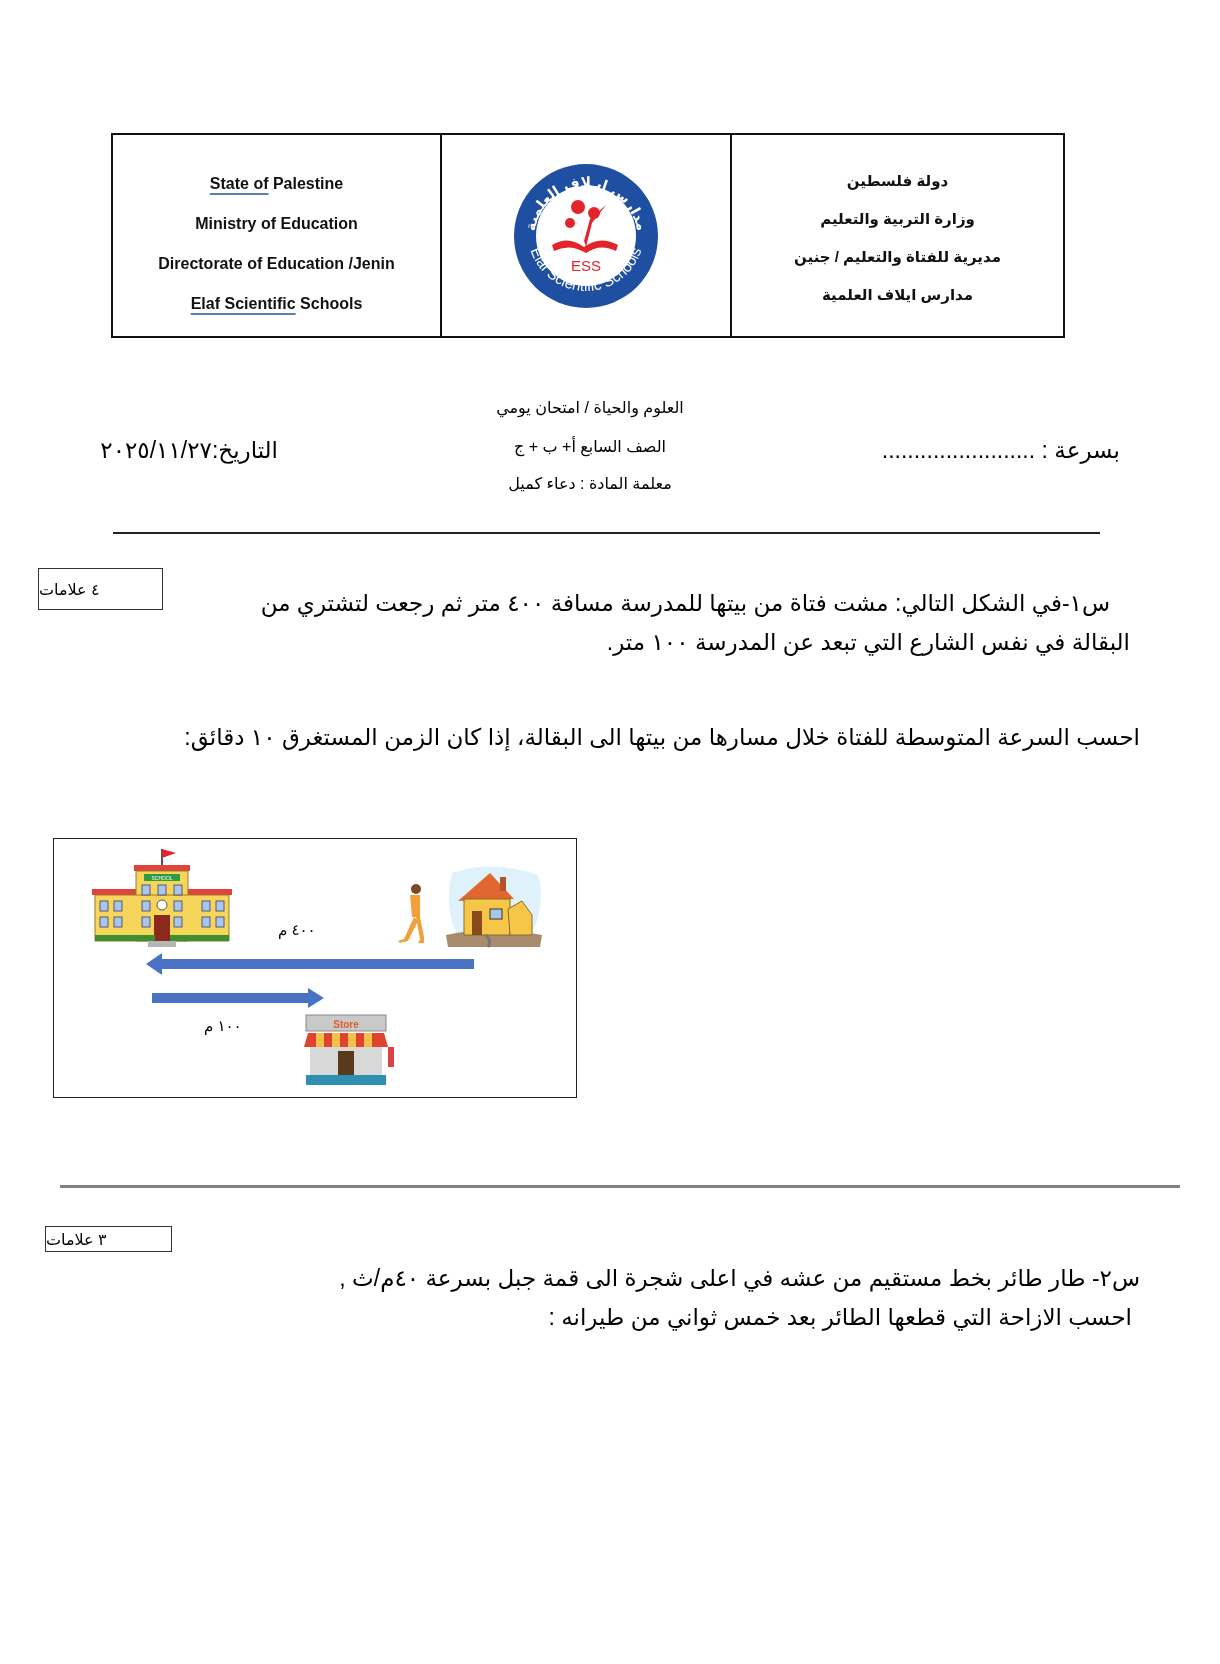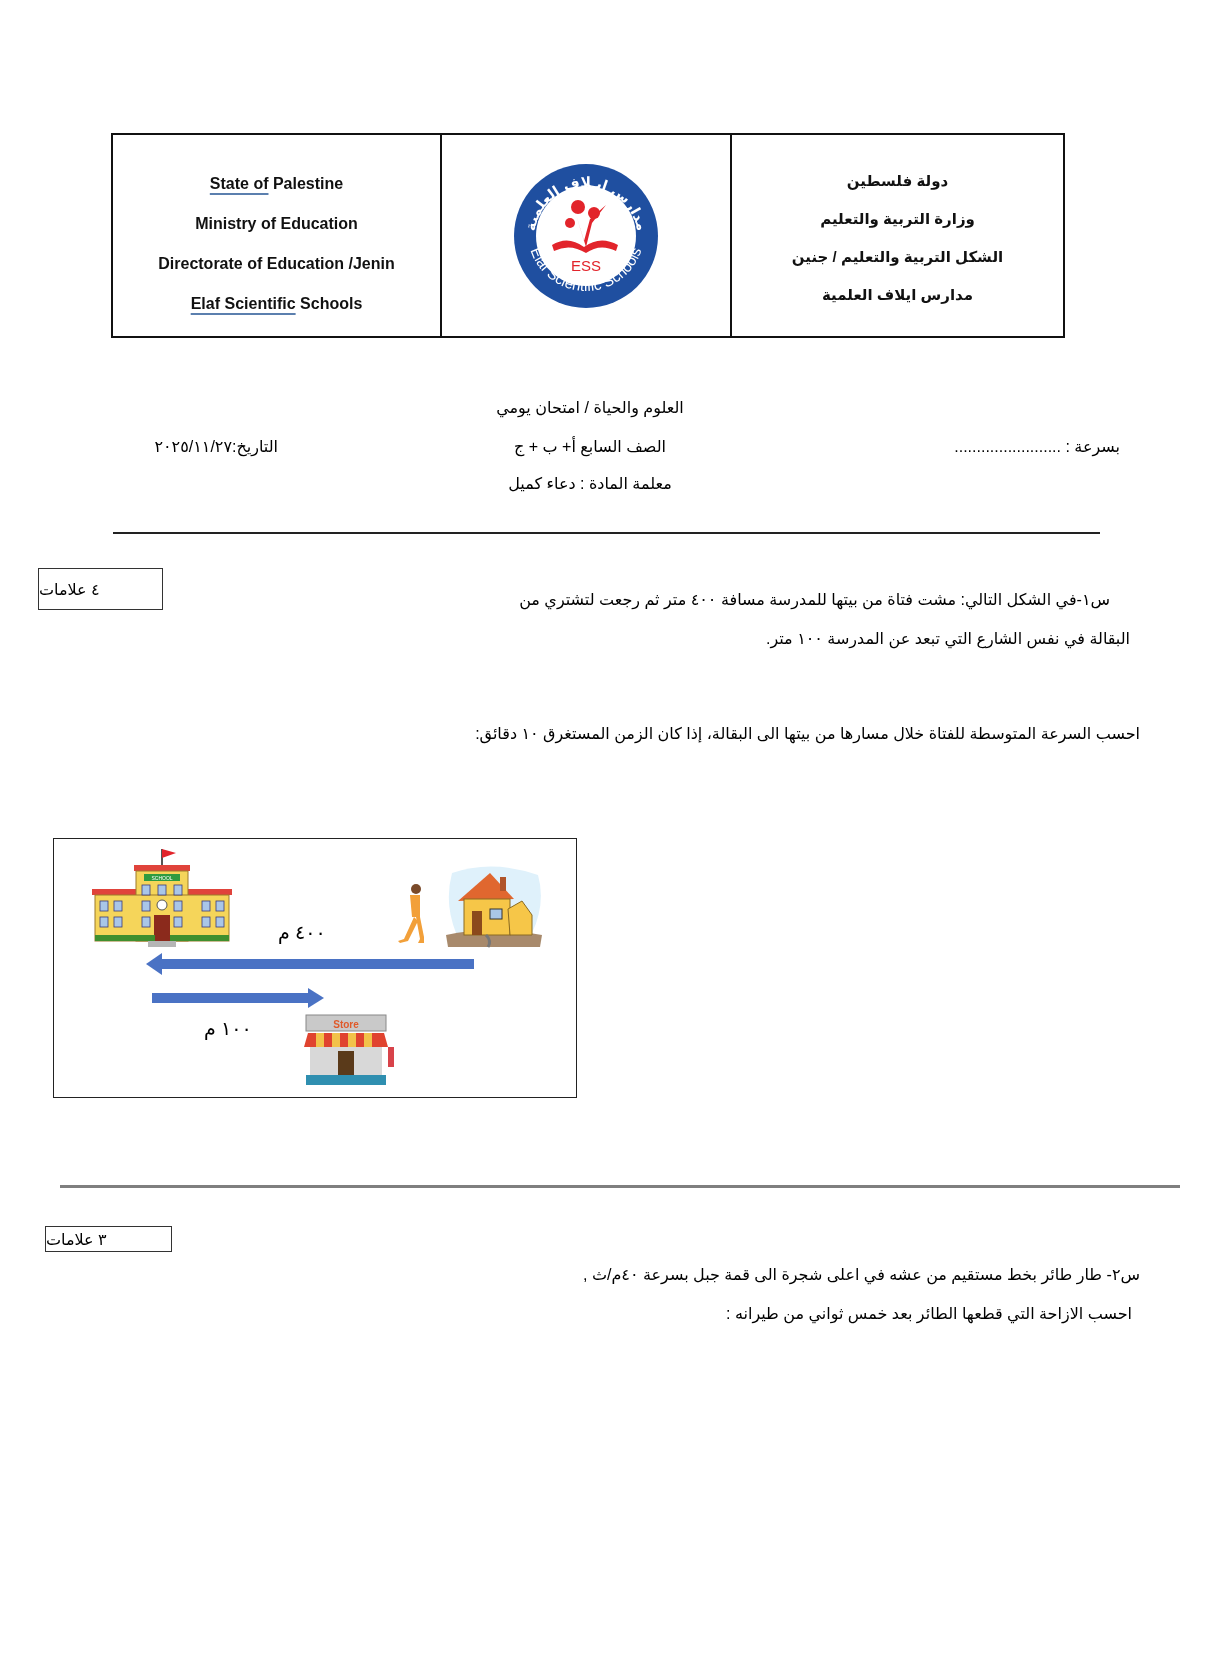--- a/index.html
+++ b/index.html
@@ -17,25 +17,25 @@
   .u { text-decoration:underline; text-decoration-color:#5b7fae; text-decoration-thickness:2px; text-underline-offset:4px; }
   .ar-line { font-size:15px; font-weight:bold; color:#111; white-space:nowrap; }
 
   
   .title { font-size:16px; white-space:nowrap; direction:rtl; text-align:center; }
   .rule-black { left:113px; top:532px; width:987px; height:2px; background:#222; }
   .rule-gray { left:60px; top:1185px; width:1120px; height:3px; background:#7f7f7f; }
 
   .marks { border:1.5px solid #333; box-sizing:border-box; font-size:16px; direction:rtl; display:flex; align-items:center; padding-right:14px; justify-content:flex-end; }
   .marks span { direction:rtl; }
-  .q { direction:rtl; font-size:16px; white-space:nowrap; text-align:right; }
+  .q { direction:rtl; font-size:23px; white-space:nowrap; text-align:right; }
 
   
   .figure { left:53px; top:838px; width:524px; height:260px; border:1.5px solid #222; box-sizing:border-box; background:#fff; }
-  .fig-label { font-size:19px; direction:rtl; white-space:nowrap; }
+  .fig-label { font-size:15px; direction:rtl; white-space:nowrap; }
 </style>
 </head>
 <body>
 
 <div class="abs hdr">
   <div class="col c-en">
     <div class="en-line"><span class="u">State  of</span><span> Palestine</span></div>
     <div class="en-line"><span>Ministry of Education</span></div>
     <div class="en-line"><span>Directorate of Education /Jenin</span></div>
     <div class="en-line"><span class="u">Elaf  Scientific</span><span>  Schools</span></div>
@@ -56,21 +56,21 @@
         <circle cx="64" cy="62" r="5" fill="#e2242b"></circle>
         <path d="M70 54 L78 80 L84 58 L100 44 L86 62 L80 86 Z" fill="#e2242b"></path>
         <path d="M46 84 Q62 74 78 86 Q94 74 112 84 L110 90 Q94 82 80 92 Q64 82 48 90 Z" fill="#e2242b"></path>
       </g>
       <text x="80" y="110" text-anchor="middle" font-size="15" fill="#e2242b" font-family="Liberation Sans, sans-serif">ESS</text>
     </svg>
   </div>
   <div class="col c-ar">
     <div class="ar-line">دولة فلسطين</div>
     <div class="ar-line">وزارة التربية والتعليم</div>
-    <div class="ar-line">الشكل التربية والتعليم / جنين</div>
+    <div class="ar-line">مديرية للفتاة والتعليم / جنين</div>
     <div class="ar-line">مدارس ايلاف العلمية</div>
   </div>
 </div>
 
 <div class="abs title" style="left:390px; top:398px; width:400px;">العلوم والحياة / امتحان يومي</div>
 <div class="abs title" style="left:390px; top:437px; width:400px;">الصف السابع أ+ ب + ج</div>
 <div class="abs title" style="left:390px; top:474px; width:400px;">معلمة المادة : دعاء كميل</div>
 
 <div class="abs q" style="left:50px; top:437px; width:228px; direction:rtl; text-align:right;">
   <span>التاريخ:</span><span>٢٠٢٥/١١/٢٧</span>

